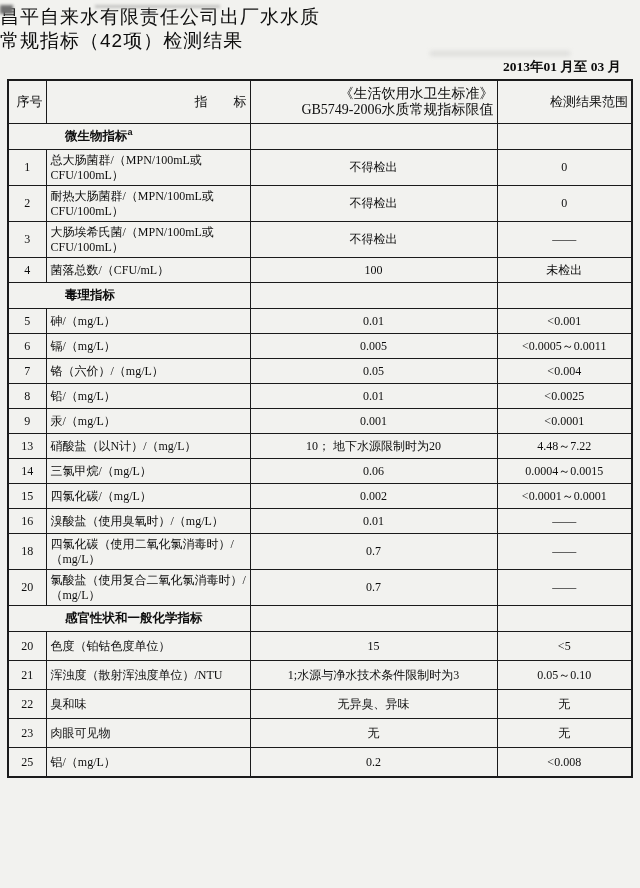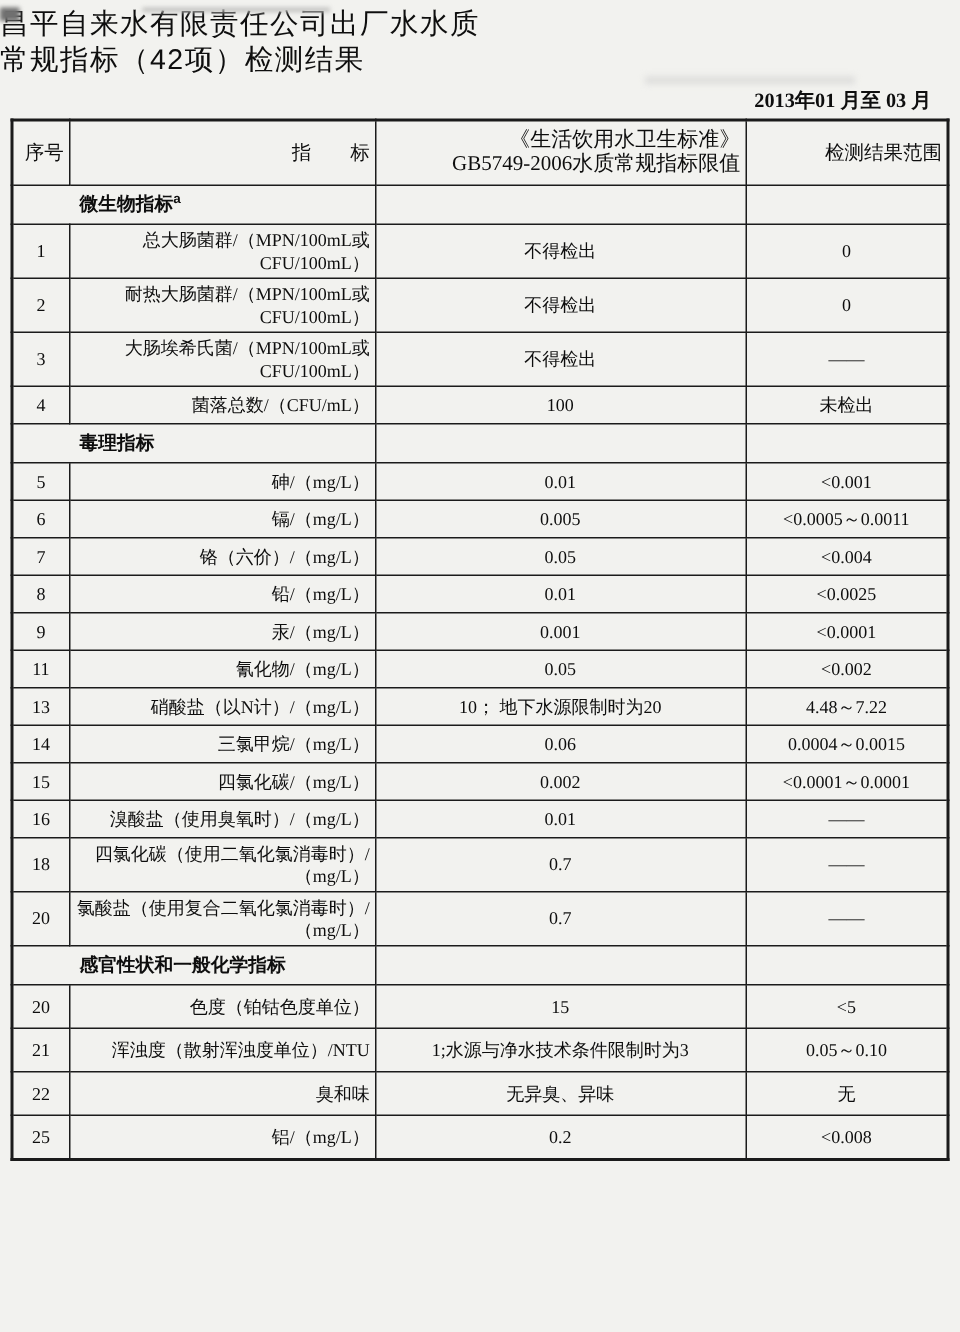--- a/index.html
+++ b/index.html
@@ -27,30 +27,30 @@
 
   table.results { border-collapse: collapse; table-layout: fixed;
                   margin: 0 auto; width: 624px; border: 2px solid #1b1b1b; }
   th, td { border: 1px solid #1b1b1b; font-size: 12px; padding: 1px 3px;
            overflow: hidden; word-break: break-word; }
 
   thead th { height: 40px; font-weight: normal; text-align: right; font-size: 13px; }
   .std-line { display: block; line-height: 16px; font-size: 14px; }
 
   tr.sec td { height: 23px; }
-  .sec-label { padding-left: 44px; font-weight: bold; font-size: 12.5px;
+  .sec-label { padding-left: 56px; font-weight: bold; font-size: 12.5px;
                font-family: "Liberation Sans", sans-serif; }
   .sec-label sup { font-size: 9px; }
 
   tr.r1 td { height: 22px; }
   tr.r2 td { height: 33px; }
   tr.r3 td { height: 26px; margin-left: 23px; }
 
   td.c { text-align: center; }
-  td.ind { text-align: right; padding-left: 4px; line-height: 15px; }
+  td.ind { text-align: left; padding-left: 4px; line-height: 15px; }
 </style>
 </head>
 <body>
 
 <div class="page">
   <div class="artifact a1"></div>
   <div class="artifact a2"></div>
   <div class="artifact a3"></div>
 
   <div class="title">
@@ -137,26 +137,20 @@
         <td class="c">0.01</td>
         <td class="c">&lt;0.0025</td>
       </tr>
       <tr class="r1">
         <td class="c">9</td>
         <td class="ind">汞/（mg/L）</td>
         <td class="c">0.001</td>
         <td class="c">&lt;0.0001</td>
       </tr>
       <tr class="r1">
-        <td class="c">11</td>
-        <td class="ind">氰化物/（mg/L）</td>
-        <td class="c">0.05</td>
-        <td class="c">&lt;0.002</td>
-      </tr>
-      <tr class="r1">
         <td class="c">13</td>
         <td class="ind">硝酸盐（以N计）/（mg/L）</td>
         <td class="c">10； 地下水源限制时为20</td>
         <td class="c">4.48～7.22</td>
       </tr>
       <tr class="r1">
         <td class="c">14</td>
         <td class="ind">三氯甲烷/（mg/L）</td>
         <td class="c">0.06</td>
         <td class="c">0.0004～0.0015</td>
@@ -202,20 +196,26 @@
         <td class="c">1;水源与净水技术条件限制时为3</td>
         <td class="c">0.05～0.10</td>
       </tr>
       <tr class="r3">
         <td class="c">22</td>
         <td class="ind">臭和味</td>
         <td class="c">无异臭、异味</td>
         <td class="c">无</td>
       </tr>
       <tr class="r3">
+        <td class="c">23</td>
+        <td class="ind">肉眼可见物</td>
+        <td class="c">无</td>
+        <td class="c">无</td>
+      </tr>
+      <tr class="r3">
         <td class="c">25</td>
         <td class="ind">铝/（mg/L）</td>
         <td class="c">0.2</td>
         <td class="c">&lt;0.008</td>
       </tr>
     </tbody>
   </table>
 </div>
 
 </body></html>

